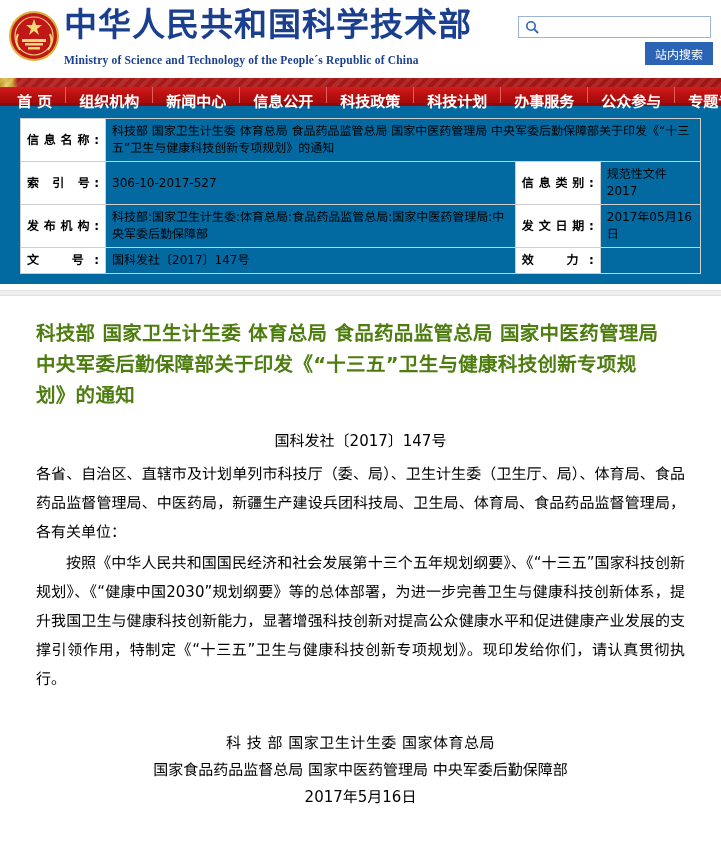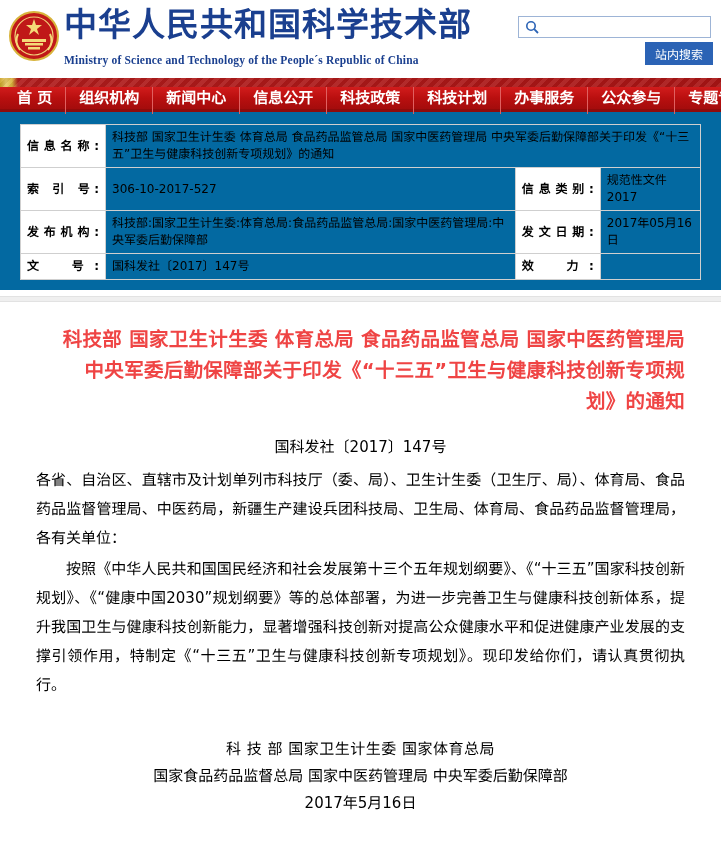--- a/index.html
+++ b/index.html
@@ -104,24 +104,23 @@
     position: relative;
   }
   .band::after {
     content:"";
     position:absolute; left:0; top:0; bottom:0; width:100%;
     background: repeating-linear-gradient(135deg, rgba(255,255,255,0.08) 0 4px, rgba(0,0,0,0.05) 4px 8px);
   }
 
   
   .nav {
-    height: 22px;
+    height: 16px;
     background: linear-gradient(to bottom,#d21c1c 0%, #b90f0f 50%, #a40c0c 100%);
     display: flex;
-    align-items: center;
     padding-left: 4px;
   }
   .nav-item {
     color: #fff;
     font-size: 15px;
     font-weight: bold;
     font-family: "DejaVu Sans","Liberation Sans", sans-serif;
     padding: 0 13px;
     line-height: 31px;
     white-space: nowrap;
@@ -168,26 +167,26 @@
     border-top: 1px solid #e2e2e2;
     border-bottom: 1px solid #e2e2e2;
     margin: 6px 0 0 0;
   }
 
   
   .doc {
     padding: 22px 36px 10px 36px;
   }
   .doc-title {
-    color: #ef4444;
+    color: #4d7c0f;
     font-family: "DejaVu Sans","Liberation Sans", sans-serif;
     font-weight: bold;
     font-size: 19.5px;
     line-height: 31px;
-    text-align: right;
+    text-align: left;
     letter-spacing: 0.3px;
   }
   .doc-number {
     text-align: center;
     font-family: "DejaVu Sans","Liberation Sans",sans-serif;
     font-size: 15px;
     margin-top: 18px;
     margin-bottom: 10px;
   }
   .doc-p {

